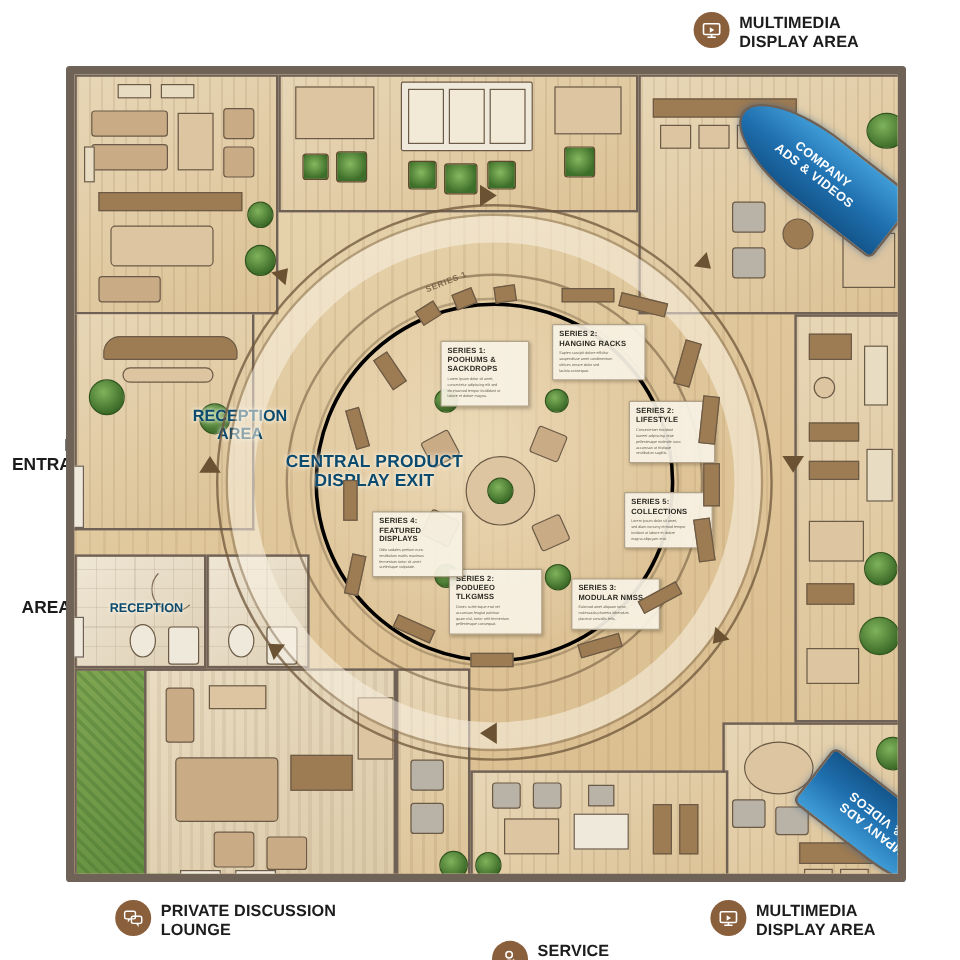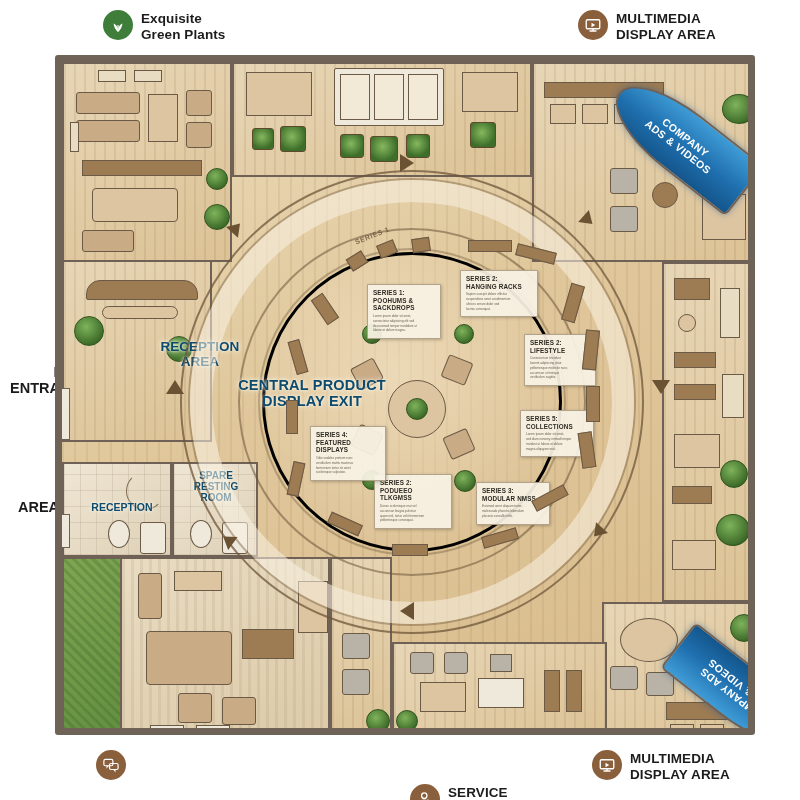--- a/index.html
+++ b/index.html
@@ -235,31 +235,20 @@
     border-radius:50%;
     border-right-color:transparent;
     border-top-color:transparent;
   }
 </style>
 </head>
 <body>
 
 <div id="stage">
 
-  <div class="legend-chip" style="left:103px; top:10px;">
-    <div class="legend-badge" style="background:#3f7d3a;">
-      <svg width="18" height="18" viewBox="0 0 24 24" fill="#fff">
-        <path d="M12 21c0-6 2-9 6-11-1 6-3 9-6 11z"></path>
-        <path d="M12 21c0-6-2-9-6-11 1 6 3 9 6 11z"></path>
-        <rect x="11.2" y="12" width="1.6" height="9" rx=".7"></rect>
-      </svg>
-    </div>
-    <div class="legend-text mixed">Exquisite
-Green Plants</div>
-  </div>
 
 
   <div class="legend-chip" style="left:578px; top:10px;">
     <div class="legend-badge" style="background:#8a5f3c;">
       <svg width="18" height="18" viewBox="0 0 24 24" fill="none" stroke="#fff" stroke-width="1.8">
         <rect x="3" y="5" width="18" height="12" rx="1.6"></rect>
         <path d="M10 9l5 3-5 3z" fill="#fff" stroke="none"></path>
         <path d="M8 20h8" stroke-linecap="round"></path>
         <path d="M12 17v3"></path>
       </svg>
@@ -270,20 +259,22 @@
 
   <div class="legend-chip" style="left:96px; top:750px;">
     <div class="legend-badge" style="background:#8a5f3c;">
       <svg width="18" height="18" viewBox="0 0 24 24" fill="none" stroke="#fff" stroke-width="1.6">
         <rect x="2.5" y="4.5" width="12" height="8.5" rx="2"></rect>
         <path d="M6 17v-4h3z" fill="#fff" stroke="none"></path>
         <rect x="10" y="10" width="11.5" height="8" rx="2"></rect>
         <path d="M18 22v-4h-3z" fill="#fff" stroke="none"></path>
       </svg>
     </div>
+    <div class="legend-text">PRIVATE DISCUSSION
+LOUNGE</div>
   </div>
 
   <div class="legend-chip" style="left:410px; top:784px;">
     <div class="legend-badge" style="background:#8a5f3c;">
       <svg width="18" height="18" viewBox="0 0 24 24" fill="none" stroke="#fff" stroke-width="1.7">
         <circle cx="11" cy="7.5" r="3.6"></circle>
         <path d="M4.5 20c0-4 3-6.5 6.5-6.5s6.5 2.5 6.5 6.5" stroke-linecap="round"></path>
         <path d="M16 12.5v6"></path>
       </svg>
     </div>
@@ -438,23 +429,20 @@
       <div class="fx white round" style="left:44px; top:56px; width:22px; height:28px;"></div>
       <div class="fx white" style="left:76px; top:58px; width:26px; height:32px; border-radius:3px;"></div>
       <div class="door-swing" style="left:62px; top:8px; width:38px; height:38px;"></div>
     </div>
     <div class="room-label" style="left:12px; top:440px; width:96px; font-size:10.5px;">RECEPTION</div>
 
     <div class="room tile" style="left:110px; top:400px; width:86px; height:95px;">
       <div class="fx white round" style="left:16px; top:56px; width:22px; height:28px;"></div>
       <div class="fx white" style="left:48px; top:58px; width:26px; height:32px; border-radius:3px;"></div>
     </div>
-    <div class="room-label" style="left:112px; top:408px; width:84px; font-size:10px;">SPARE
-RESTING
-ROOM</div>
 
     <div class="walkring" style="left:128px; top:118px; width:444px; height:444px;"></div>
     <div class="arc-line" style="left:118px; top:108px; width:464px; height:464px;"></div>
     <div class="arc-line" style="left:176px; top:166px; width:348px; height:348px; border-color:rgba(109,86,58,.55);"></div>
     <div class="arc-line" style="left:196px; top:186px; width:308px; height:308px; border-color:rgba(109,86,58,.38);"></div>
 
     <div class="arrow" style="left:338px; top:92px; border-width:9px 0 9px 14px;"></div>
     <div class="arrow" style="left:592px; top:316px; border-width:9px 0 9px 14px; transform:rotate(90deg);"></div>
     <div class="arrow" style="left:338px; top:540px; border-width:9px 0 9px 14px; transform:rotate(180deg);"></div>
     <div class="arrow" style="left:106px; top:316px; border-width:9px 0 9px 14px; transform:rotate(270deg);"></div>

